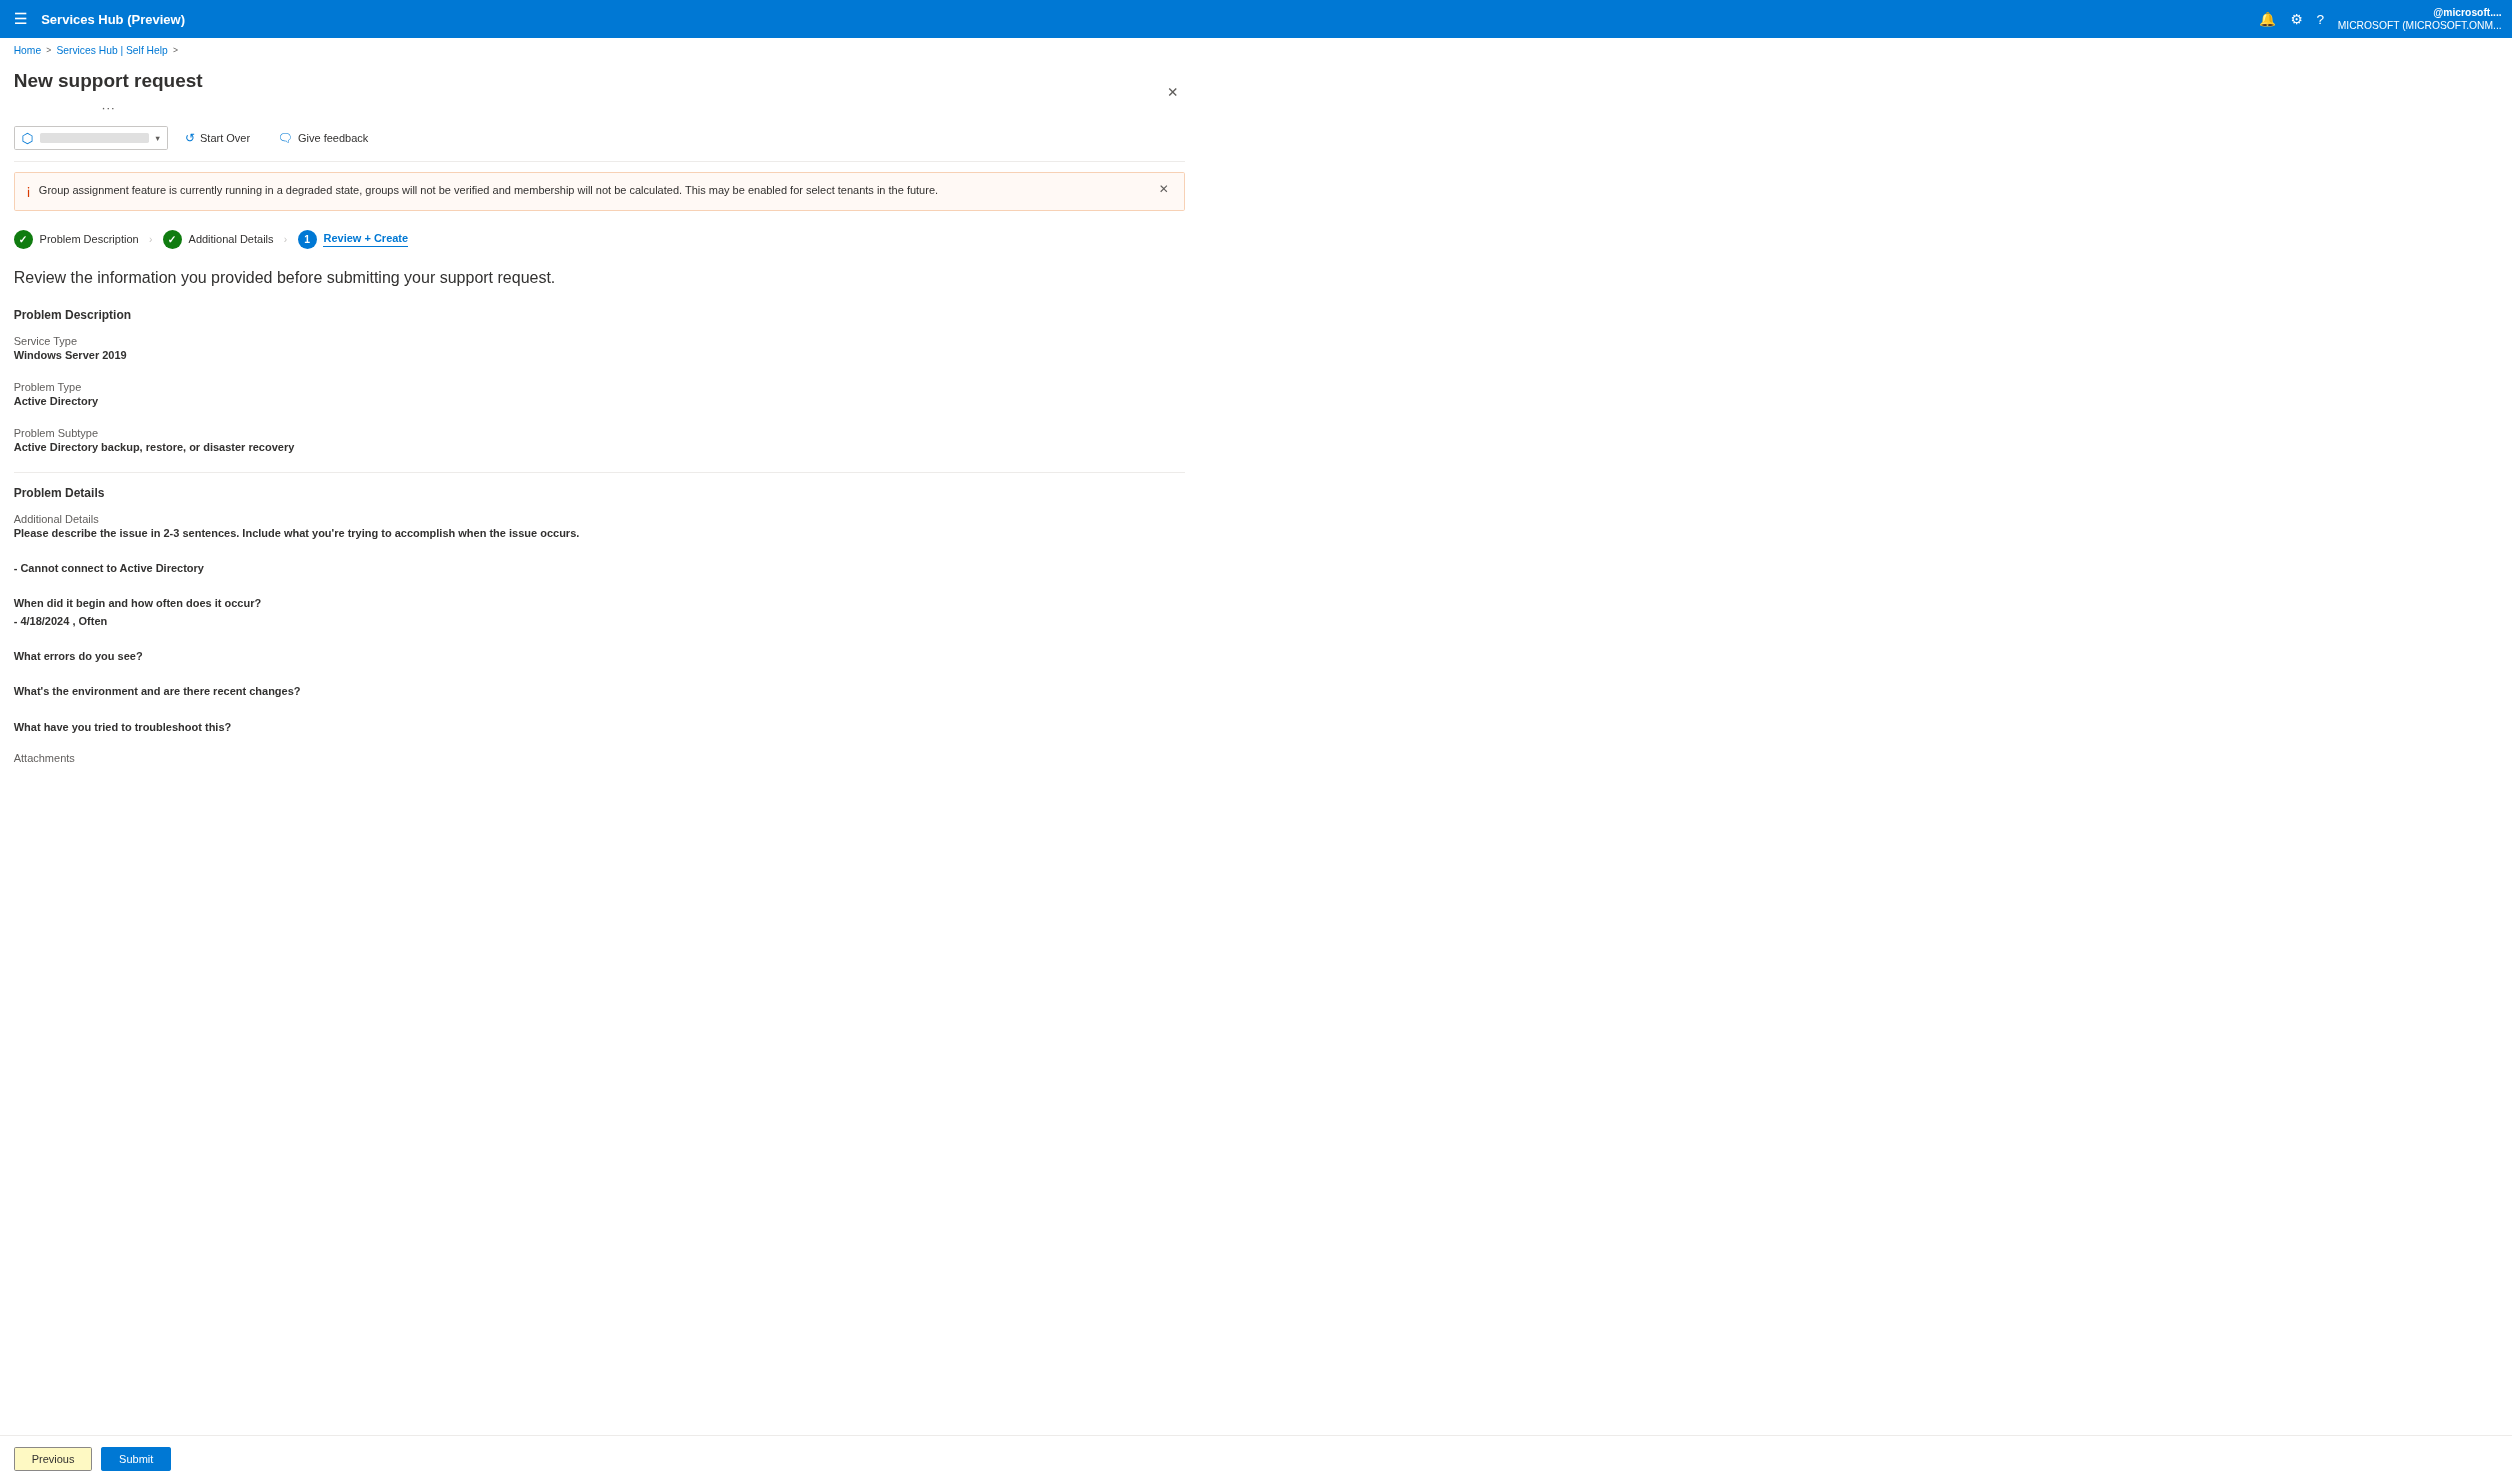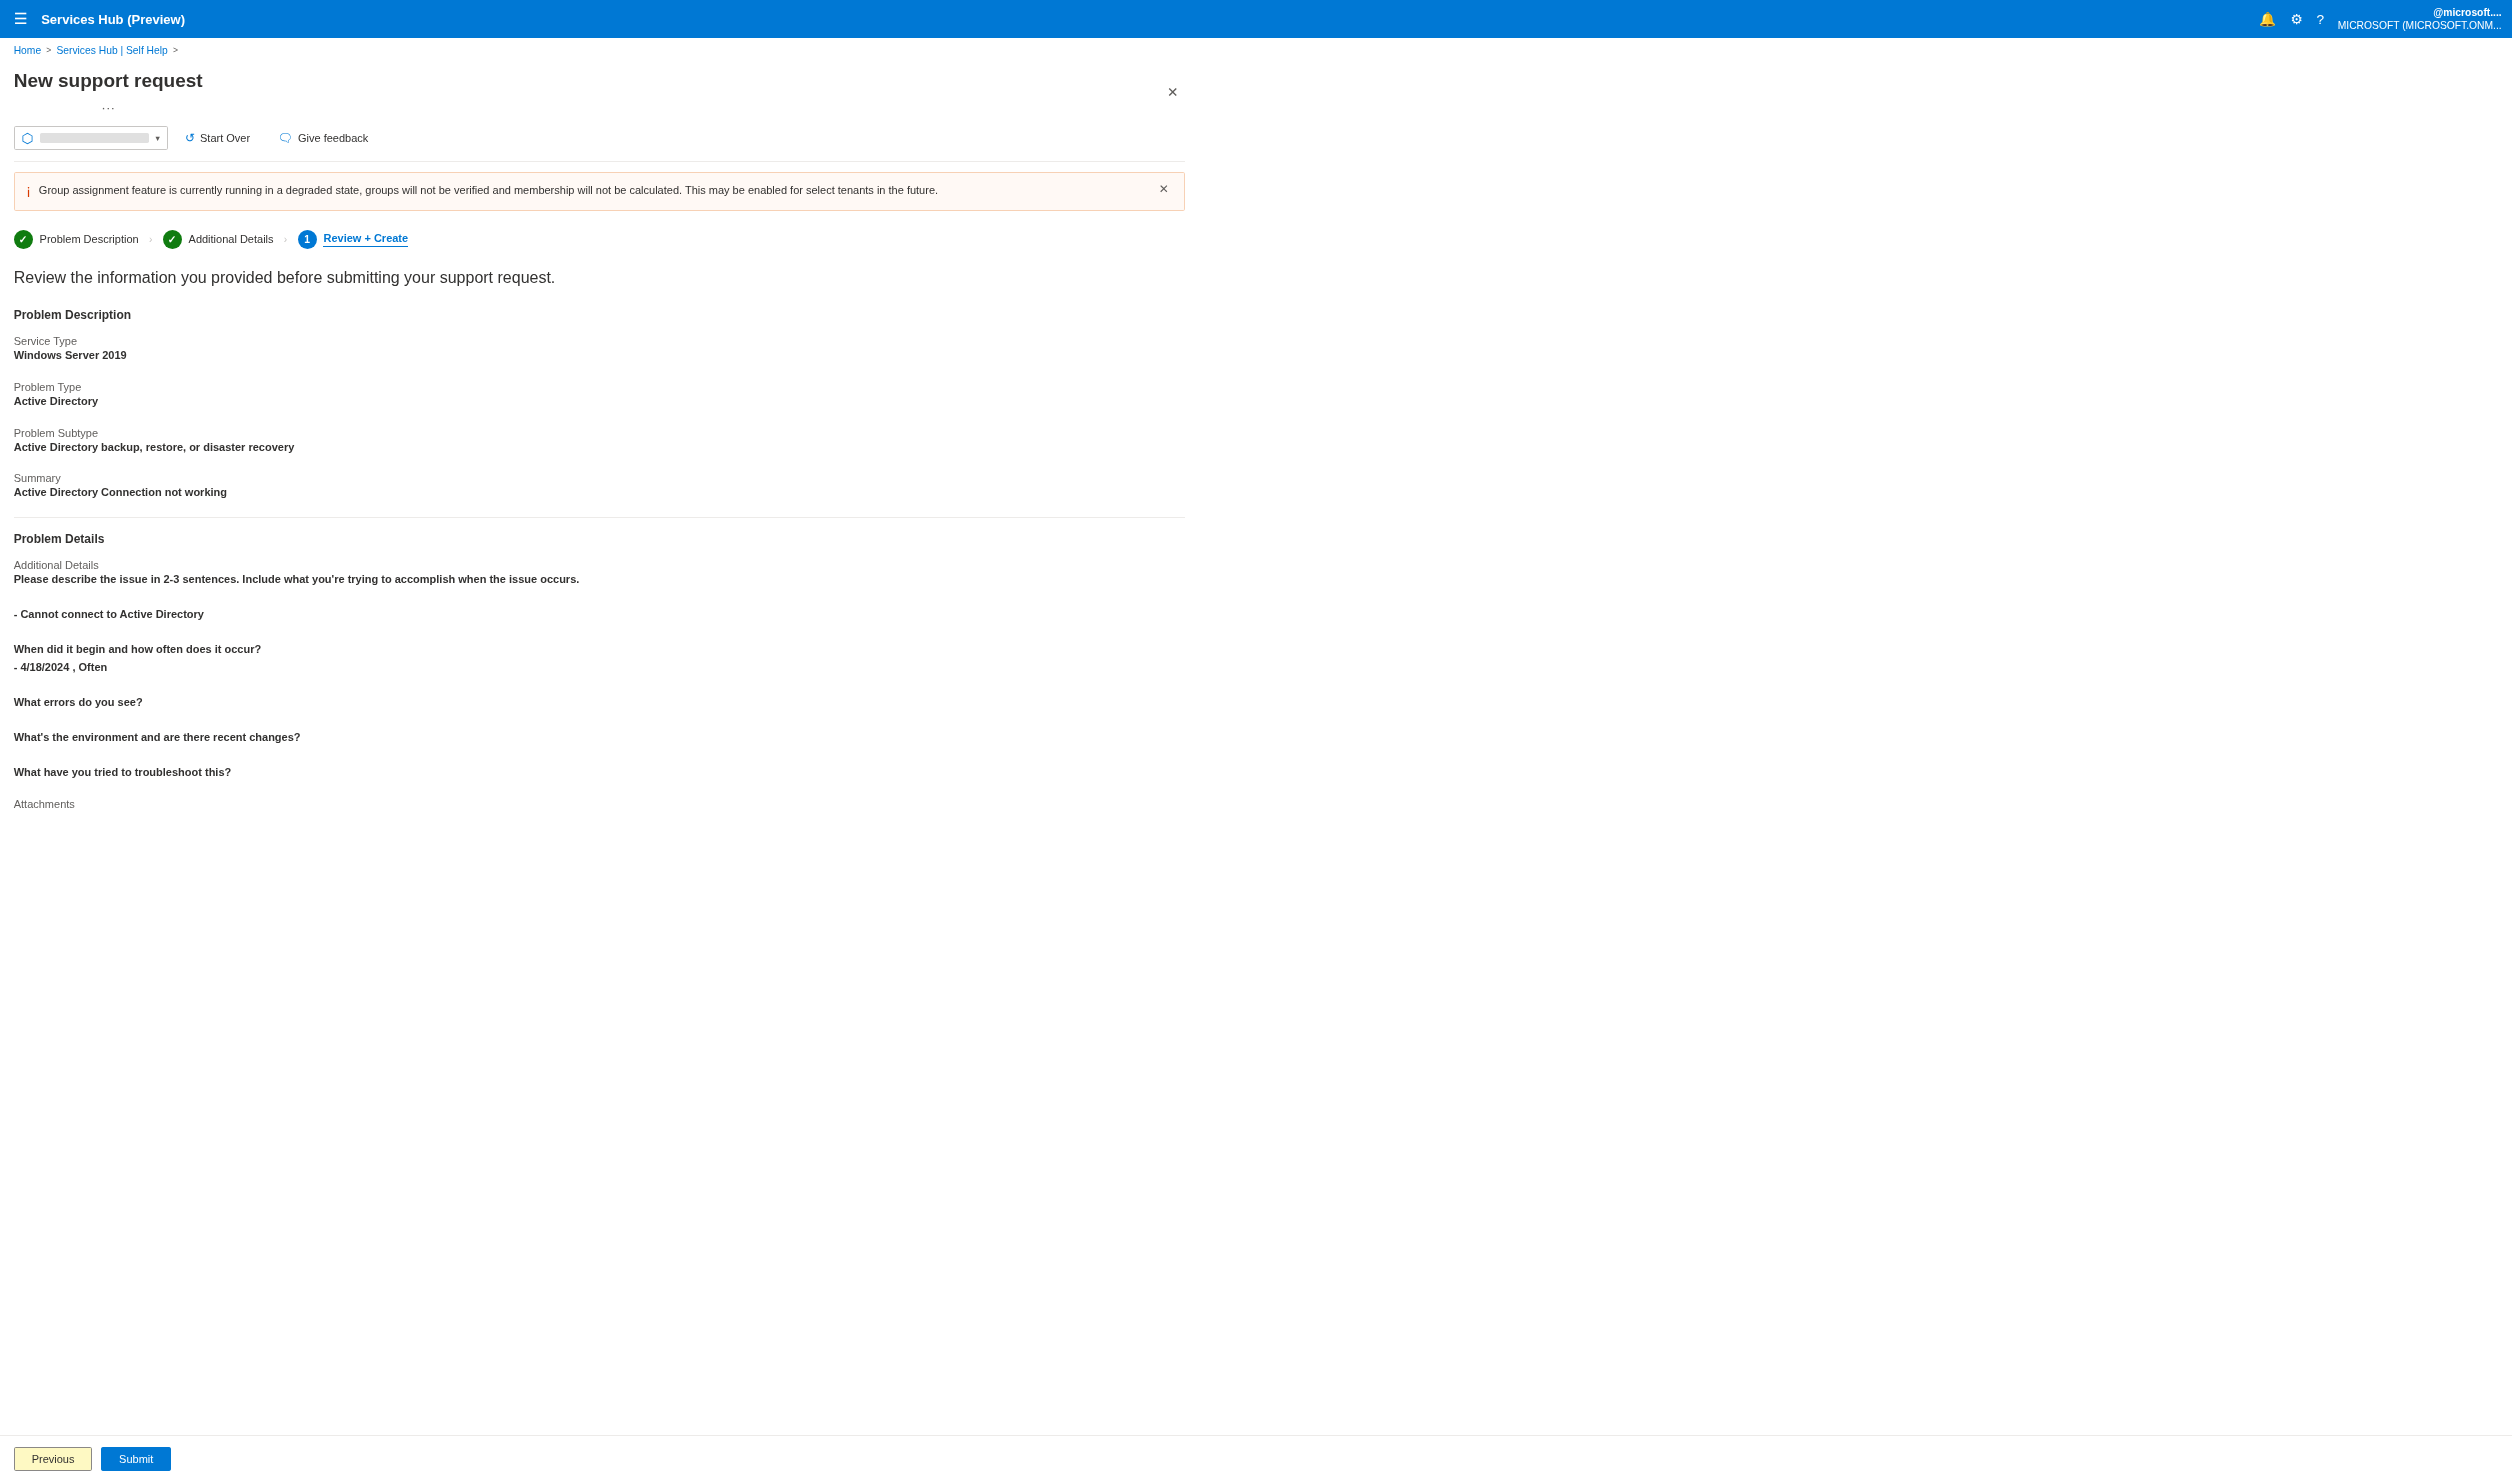--- a/index.html
+++ b/index.html
@@ -308,24 +308,20 @@
         <span class="field-value">Windows Server 2019</span>
       </div>
       <div class="field-row">
         <span class="field-label">Problem Type</span>
         <span class="field-value">Active Directory</span>
       </div>
       <div class="field-row">
         <span class="field-label">Problem Subtype</span>
         <span class="field-value">Active Directory backup, restore, or disaster recovery</span>
       </div>
-      <div class="field-row">
-        <span class="field-label">Summary</span>
-        <span class="field-value">Active Directory Connection not working</span>
-      </div>
 
       <hr class="section-divider">
 
       <div class="section-heading">Problem Details</div>
 
       <div class="field-row">
         <span class="field-label">Additional Details</span>
         <div class="field-value">
           <div>Please describe the issue in 2-3 sentences. Include what you're trying to accomplish when the issue occurs.</div>
           <br>

